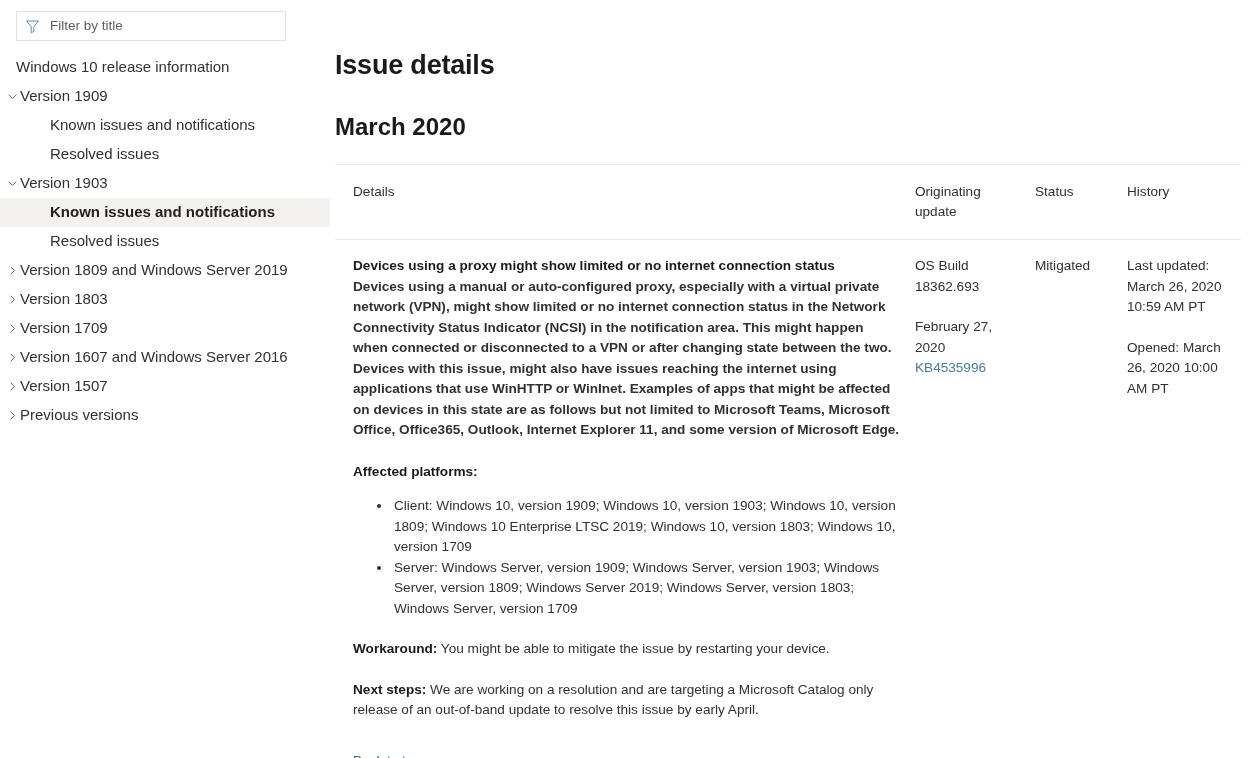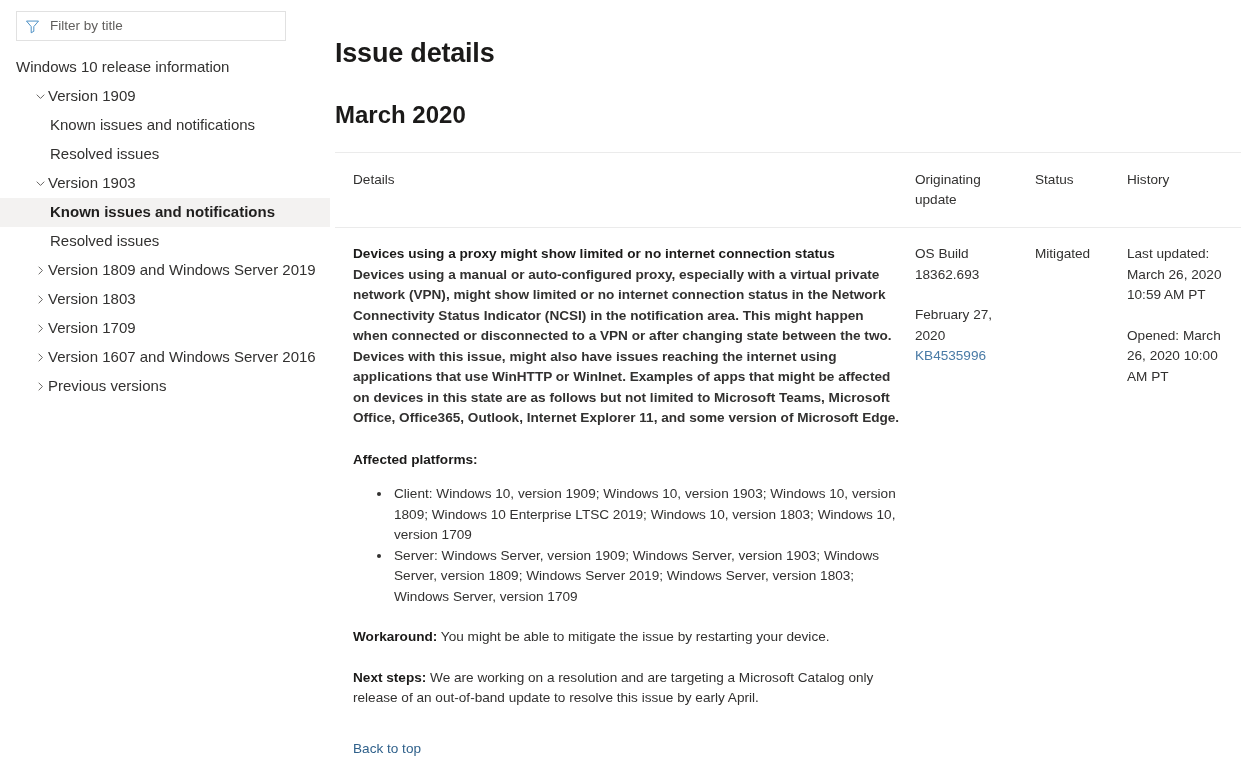--- a/index.html
+++ b/index.html
@@ -64,21 +64,21 @@
     align-items: flex-start;
     font-size: 15px;
     line-height: 18px;
     color: #323130;
     padding: 5px 8px 5px 16px;
     cursor: pointer;
     min-height: 29px;
     position: relative;
   }
   .nav-item.level0 { padding-left: 16px; }
-  .nav-item.level1 { padding-left: 48px; }
+  .nav-item.level1 { padding-left: 20px; }
   .nav-item.sub    { padding-left: 50px; }
 
   .nav-item.selected {
     background: #f3f2f1;
     font-weight: bold;
     color: #201f1e;
   }
 
   .chev {
     flex: 0 0 16px;
@@ -90,21 +90,21 @@
     align-items: center;
     justify-content: center;
     color: #605e5c;
   }
   .chev svg { display: block; }
   .nav-label { white-space: nowrap; }
 
   
   .main {
     flex: 1 1 auto;
-    padding: 0 0 0 5px;
+    padding: 12px 0 0 5px;
     position: relative;
   }
 
   h1.page-title {
     font-size: 27px;
     font-weight: bold;
     color: #1b1a19;
     margin: 38px 0 0 0;
     letter-spacing: -0.2px;
   }
@@ -272,20 +272,28 @@
 
       <div class="nav-item level1">
         <span class="chev">
           <svg viewBox="0 0 12 12" width="11" height="11" aria-hidden="true">
             <path d="M4.3 2.2 L8.1 6 L4.3 9.8" fill="none" stroke="#605e5c" stroke-width="1.05" stroke-linecap="round" stroke-linejoin="round"></path>
           </svg>
         </span>
         <span class="nav-label">Version 1607 and Windows Server 2016</span>
       </div>
 
+      <div class="nav-item level1">
+        <span class="chev">
+          <svg viewBox="0 0 12 12" width="11" height="11" aria-hidden="true">
+            <path d="M4.3 2.2 L8.1 6 L4.3 9.8" fill="none" stroke="#605e5c" stroke-width="1.05" stroke-linecap="round" stroke-linejoin="round"></path>
+          </svg>
+        </span>
+        <span class="nav-label">Version 1507</span>
+      </div>
 
       <div class="nav-item level1">
         <span class="chev">
           <svg viewBox="0 0 12 12" width="11" height="11" aria-hidden="true">
             <path d="M4.3 2.2 L8.1 6 L4.3 9.8" fill="none" stroke="#605e5c" stroke-width="1.05" stroke-linecap="round" stroke-linejoin="round"></path>
           </svg>
         </span>
         <span class="nav-label">Previous versions</span>
       </div>
 

